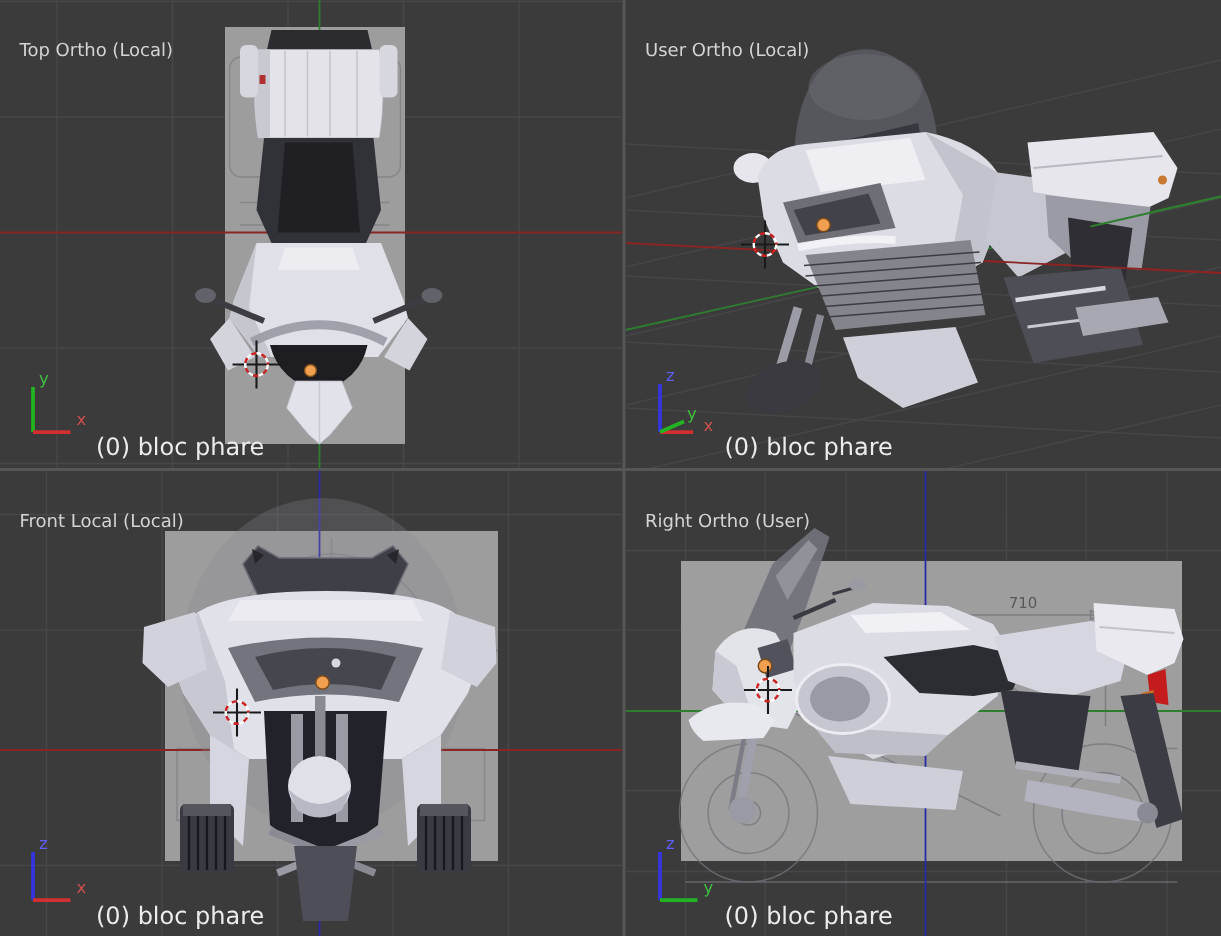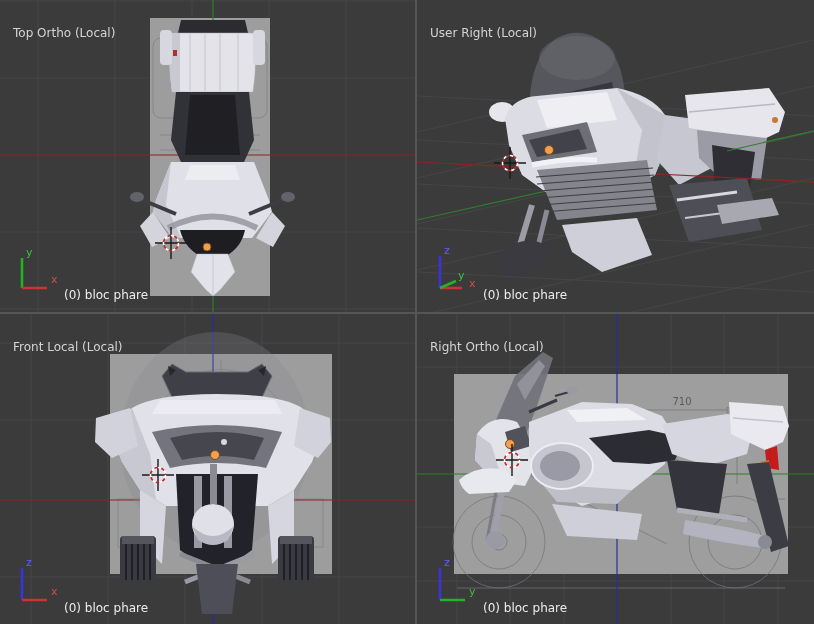--- a/index.html
+++ b/index.html
@@ -4,21 +4,21 @@
 <style>
   html,body{margin:0;padding:0;background:#222;}
   #screen{position:relative;width:814px;height:624px;background:#565656;overflow:hidden;
           font-family:"DejaVu Sans","Liberation Sans",sans-serif;}
   .viewport{position:absolute;background:#3b3b3b;overflow:hidden;}
   #vp-tl{left:0;top:0;width:415px;height:312px;}
   #vp-tr{left:417px;top:0;width:397px;height:312px;}
   #vp-bl{left:0;top:314px;width:415px;height:310px;}
   #vp-br{left:417px;top:314px;width:397px;height:310px;}
   .vp-label{position:absolute;left:13px;top:7px;font-size:12px;color:#d4d4d4;z-index:5;margin-top:19px;}
-  .obj-label{position:absolute;font-size:12px;color:#ececec;z-index:5;}
+  .obj-label{position:absolute;font-size:16px;color:#ececec;z-index:5;}
   #vp-tl .obj-label{left:64px;top:288px;}
   #vp-tr .obj-label{left:66px;top:288px;}
   #vp-bl .obj-label{left:64px;top:287px;}
   #vp-br .obj-label{left:66px;top:287px;}
   svg{position:absolute;left:0;top:0;}
   .gridline{stroke:#47474a;stroke-width:1;}
   .bp{stroke:#74747c;fill:none;stroke-width:1;}
   .gz{font-size:11px;}
 </style>
 </head>
@@ -130,21 +130,21 @@
       </g>
       <g>
         <line x1="23" y1="288" x2="23" y2="256" stroke="#3535e0" stroke-width="2.5"></line>
         <line x1="23" y1="288" x2="45" y2="288" stroke="#d03030" stroke-width="2.5"></line>
         <line x1="23" y1="288" x2="39" y2="281" stroke="#22b422" stroke-width="2.5"></line>
         <text class="gz" x="27" y="254" fill="#5f5fff">z</text>
         <text class="gz" x="41" y="279" fill="#3fbf3f">y</text>
         <text class="gz" x="52" y="287" fill="#cf4f4f">x</text>
       </g>
     </svg>
-    <div class="vp-label">User Right (Local)</div>
+    <div class="vp-label">User Ortho (Local)</div>
     <div class="obj-label">(0) bloc phare</div>
   </div>
 
   <div class="viewport" id="vp-bl">
     <svg width="415" height="312" viewBox="0 0 415 312">
       <g>
         <path class="gridline" d="M31,0V312M108,0V312M185,0V312M262,0V312M339,0V312M0,29H415M0,106H415M0,263H415"></path>
       </g>
       <g>
         <rect x="110" y="40" width="222" height="220" fill="#9d9d9d"></rect>
@@ -273,17 +273,17 @@
         <circle cx="95" cy="146" r="7.5" fill="none" stroke="#ffffff" stroke-width="1.6" stroke-dasharray="3.5 3.5"></circle>
         <circle cx="95" cy="146" r="7.5" fill="none" stroke="#cc2222" stroke-width="1.6" stroke-dasharray="3.5 3.5" stroke-dashoffset="3.5"></circle>
       </g>
       <g>
         <line x1="23" y1="286" x2="23" y2="254" stroke="#3535e0" stroke-width="2.5"></line>
         <line x1="23" y1="286" x2="48" y2="286" stroke="#22b422" stroke-width="2.5"></line>
         <text class="gz" x="27" y="252" fill="#5f5fff">z</text>
         <text class="gz" x="52" y="281" fill="#3fbf3f">y</text>
       </g>
     </svg>
-    <div class="vp-label">Right Ortho (Local)</div>
+    <div class="vp-label">Right Ortho (User)</div>
     <div class="obj-label">(0) bloc phare</div>
   </div>
 
 </div>
 
 </body></html>

